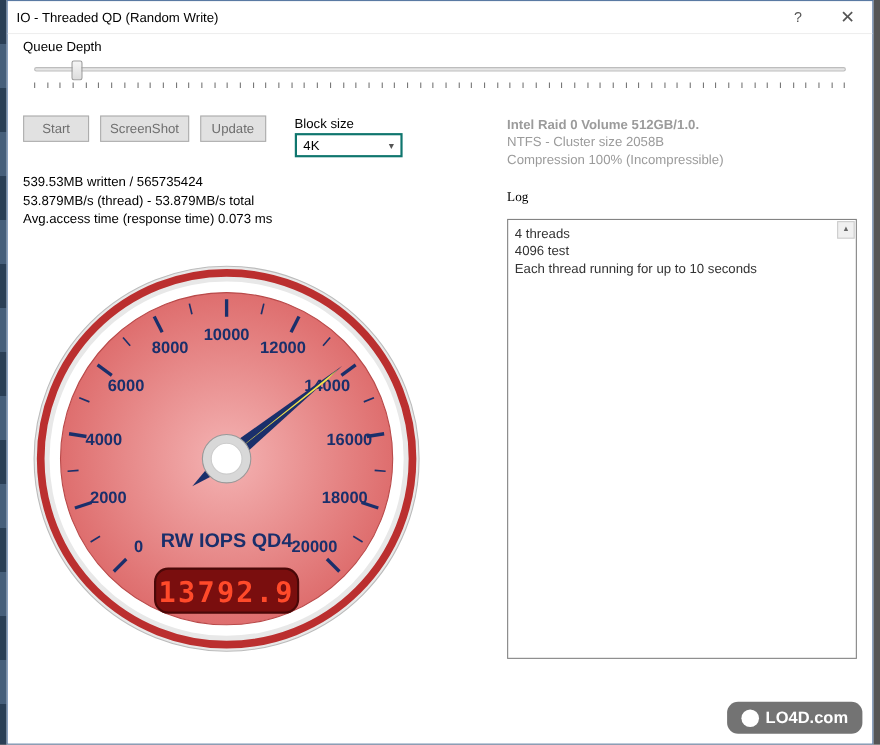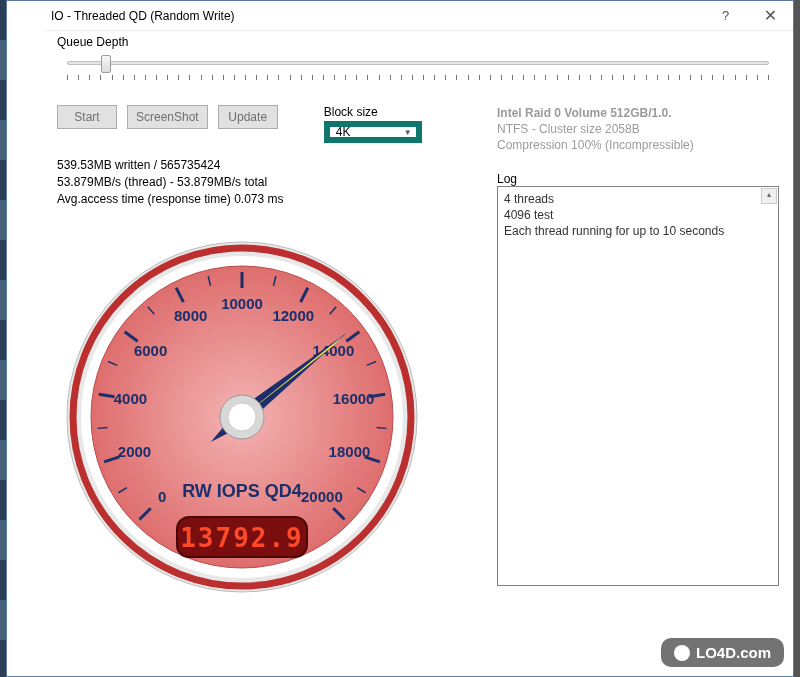--- a/index.html
+++ b/index.html
@@ -1,37 +1,37 @@
 <!DOCTYPE html>
 <html><head>
 <meta charset="utf-8">
 <style>
 * { box-sizing: border-box; margin: 0; padding: 0; }
 body { font-family: "Segoe UI", Tahoma, sans-serif; font-size: 12px; background: #555; width: 800px; height: 677px; overflow: hidden; position: relative; }
-.window { position: absolute; left: 6px; top: 0; width: 788px; height: 677px; background: #fff; border: 1px solid #5a7aa3; padding-left: 36px; }
+.window { position: absolute; left: 6px; top: 0; width: 788px; height: 677px; background: #fff; border: 1px solid #5a7aa3; }
 .titlebar { height: 30px; display: flex; align-items: center; padding: 0 0 0 8px; border-bottom: 1px solid #eee; }
 .titlebar-title { flex: 1; font-size: 12px; color: #000; }
 .titlebar-btn { width: 45px; height: 30px; display: flex; align-items: center; justify-content: center; font-size: 13px; color: #555; }
 .titlebar-btn.close { font-size: 16px; }
 .content { padding: 4px 14px 10px 14px; }
 .qd-label { font-size: 12px; color: #000; margin-bottom: 2px; }
 .slider-wrap { position: relative; height: 36px; padding-top: 4px; }
 .slider-track { position: absolute; left: 10px; right: 10px; top: 10px; height: 4px; background: #e6e6e6; border: 1px solid #bdbdbd; border-radius: 2px; }
 .slider-thumb { position: absolute; top: 4px; width: 10px; height: 18px; background: linear-gradient(#f5f5f5,#ddd); border: 1px solid #9c9c9c; border-radius: 2px; }
 .slider-ticks { position: absolute; left: 10px; right: 10px; top: 24px; height: 6px; display: flex; justify-content: space-between; }
 .slider-ticks span { width: 1px; height: 5px; background: #777; }
 .row-btns { display: flex; gap: 10px; align-items: flex-start; margin-top: 18px; }
 .btn { background: #e1e1e1; border: 1px solid #adadad; color: #6f6f6f; height: 24px; padding: 0 8px; font-size: 12px; min-width: 60px; }
-.blocksize-wrap { margin-left: 36px; }
+.blocksize-wrap { margin-left: 16px; }
 .blocksize-label { font-size: 12px; color: #000; margin-bottom: 2px; }
-.select { border: 6px solid #0f766e; height: 22px; width: 98px; display: flex; align-items: center; justify-content: space-between; padding: 0 4px 0 6px; font-size: 12px; background: #fff; }
+.select { border: 2px solid #0f766e; height: 22px; width: 98px; display: flex; align-items: center; justify-content: space-between; padding: 0 4px 0 6px; font-size: 12px; background: #fff; }
 .select .arrow { font-size: 8px; color: #555; }
 .drive-info { font-size: 12px; color: #9b9b9b; line-height: 1.35; }
 .stats { margin-top: 14px; font-size: 12px; color: #000; line-height: 1.4; }
-.log-label { font-size: 12px; margin-bottom: 0; }
+.log-label { font-size: 12px; margin-bottom: 12px; font-family: Liberation Serif, serif; }
 .log-box { border: 1px solid #838383; height: 400px; padding: 4px 6px; font-size: 12px; color: #333; line-height: 1.35; position: relative; }
 .log-box .scroll-up { position:absolute; right:1px; top:1px; width:16px; height:16px; background:#f0f0f0; border:1px solid #ccc; display:flex; align-items:center; justify-content:center; font-size:8px; color:#666; }
 .watermark { position: absolute; right: 16px; bottom: 10px; background: rgba(0,0,0,0.55); color: #fff; font-weight: bold; font-size: 15px; padding: 6px 13px; border-radius: 10px; display:flex; align-items:center; gap:6px; }
 .watermark .bulb { width:16px; height:16px; border-radius:50%; background:#fff; position:relative; }
 .left-edge { position:absolute; left:0; top:0; width:6px; height:677px; background: repeating-linear-gradient(#2a3f55 0 40px,#465f7a 40px 80px); }
 svg.gauge { display:block; margin-top:10px; }
 </style>
 </head>
 <body>
 

